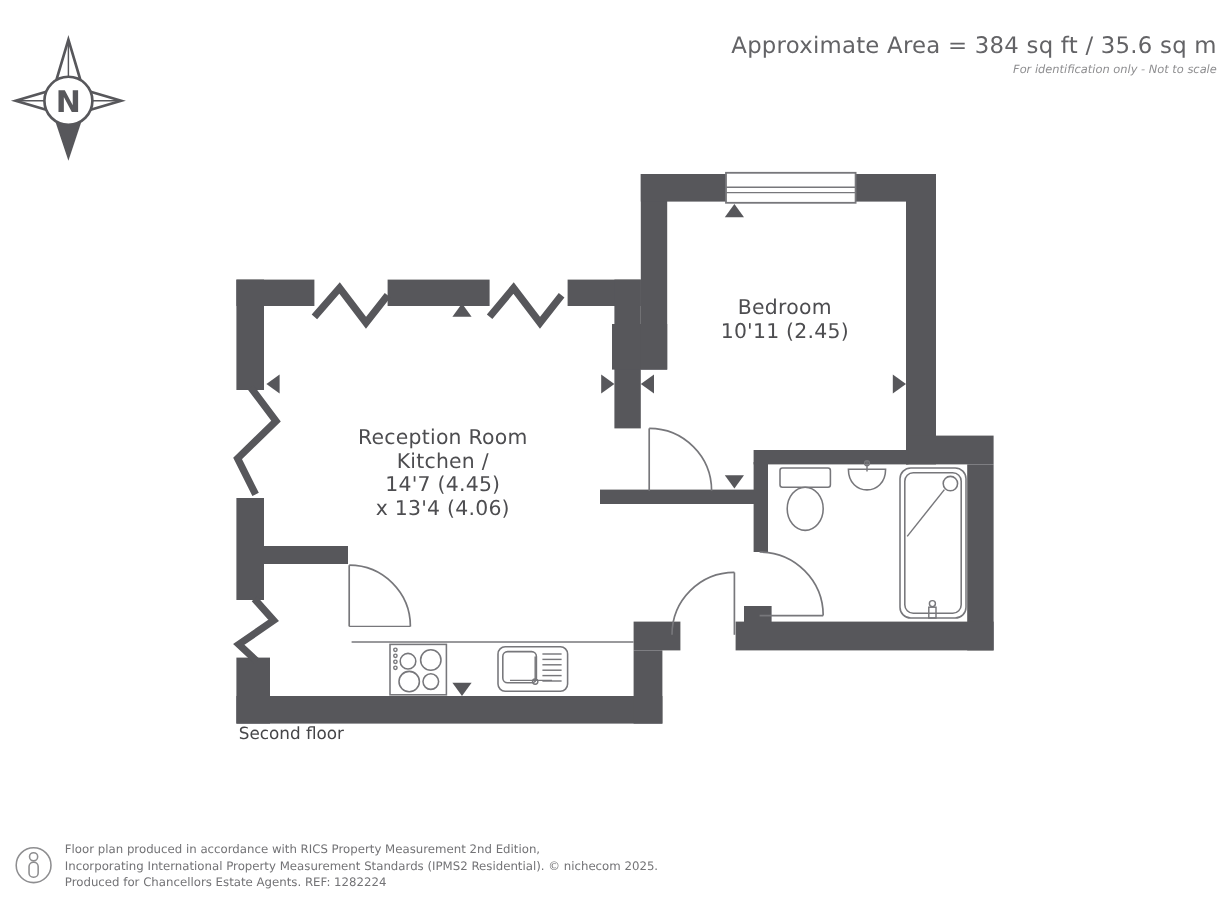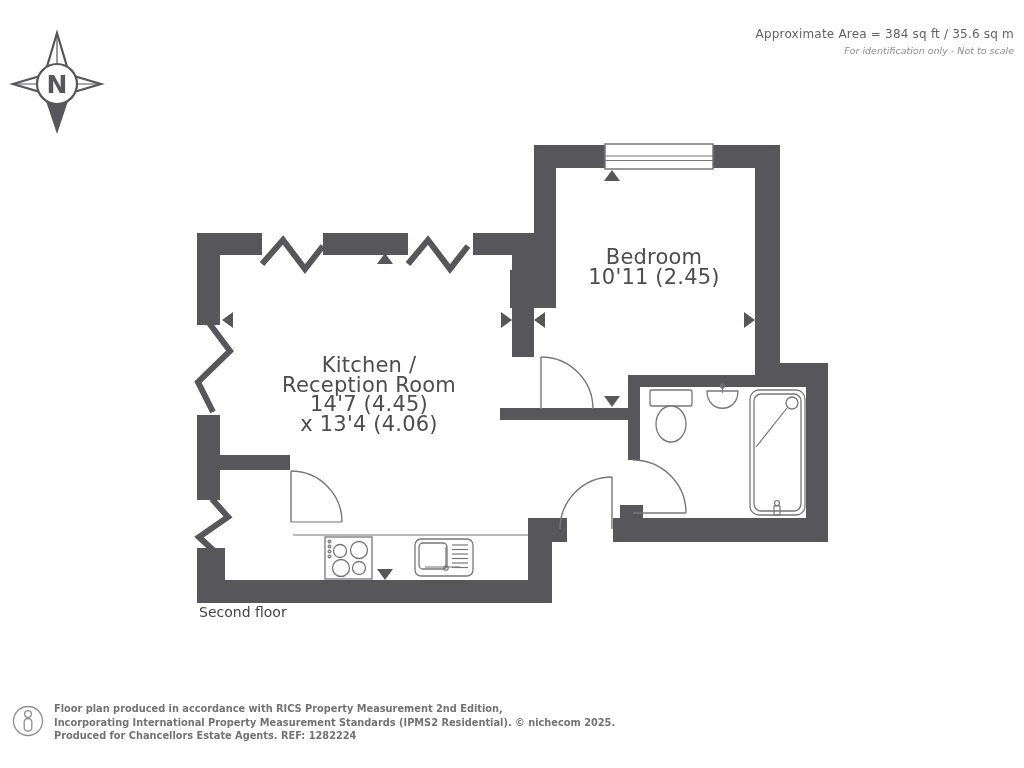--- a/index.html
+++ b/index.html
@@ -10,26 +10,26 @@
   .zig{stroke:var(--wall);stroke-width:6;fill:none;}
   .arrow{fill:var(--wall);}
   .door{stroke:var(--line);fill:none;stroke-width:1.4;}
   .thin{stroke:var(--line);fill:none;stroke-width:1.2;}
   .fix{stroke:var(--line);fill:#ffffff;stroke-width:1.3;}
   .win{fill:#ffffff;stroke:var(--line);stroke-width:1.5;}
   .c-out{fill:#ffffff;stroke:var(--wall);stroke-width:2.2;}
   .c-fill{fill:var(--wall);}
   .c-line{stroke:var(--wall);stroke-width:1.2;}
   .hdr{position:absolute;top:27px;right:10px;text-align:right;color:var(--header_text);}
-  .hdr .big{font-size:12px;letter-spacing:0.2px;}
+  .hdr .big{font-size:19px;letter-spacing:0.2px;}
   .hdr .small{font-size:9.5px;color:var(--muted_text);margin-top:4px;font-style:italic;}
   .roomlabel{position:absolute;text-align:center;color:var(--room_text);
-             font-size:21px;line-height:19.5px;letter-spacing:0.2px;}
+             font-size:17px;line-height:19.5px;letter-spacing:0.2px;}
   .floorlabel{position:absolute;left:199px;top:604px;font-size:14px;color:var(--floor_text);text-align:center;}
-  .footer{position:absolute;left:12px;top:699px;display:flex;align-items:flex-start;color:var(--footer_text);font-weight:bold;}
+  .footer{position:absolute;left:12px;top:699px;display:flex;align-items:flex-start;color:var(--footer_text);}
   .footer .txt{margin-left:8px;font-size:9.8px;line-height:13.5px;padding-top:3px;}
   .compassN{font-size:25px;font-weight:bold;fill:var(--wall);
             font-family:"DejaVu Sans","Liberation Sans",sans-serif;}
 </style>
 </head>
 <body>
 
 <div id="canvas">
 
   <div class="hdr">
@@ -164,22 +164,22 @@
       <polygon class="arrow" points="612,407 604,396 620,396"></polygon>
     </g>
   </svg>
 
   <div class="roomlabel" style="left:554px;top:248px;width:200px;">
     <div>Bedroom</div>
     <div>10'11 (2.45)</div>
   </div>
 
   <div class="roomlabel" style="left:269px;top:356px;width:200px;">
+    <div>Reception Room</div>
     <div>Kitchen /</div>
-    <div>Reception Room</div>
     <div>14'7 (4.45)</div>
     <div>x 13'4 (4.06)</div>
   </div>
 
   <div class="floorlabel">Second floor</div>
 
   <div class="footer">
     <svg width="34" height="46" viewBox="0 0 34 46" style="position:static">
       <circle cx="16" cy="22" r="14.5" fill="none" stroke="#8E8E90" stroke-width="1.3"></circle>
       <circle cx="16" cy="15" r="3.4" fill="none" stroke="#8E8E90" stroke-width="1.3"></circle>

